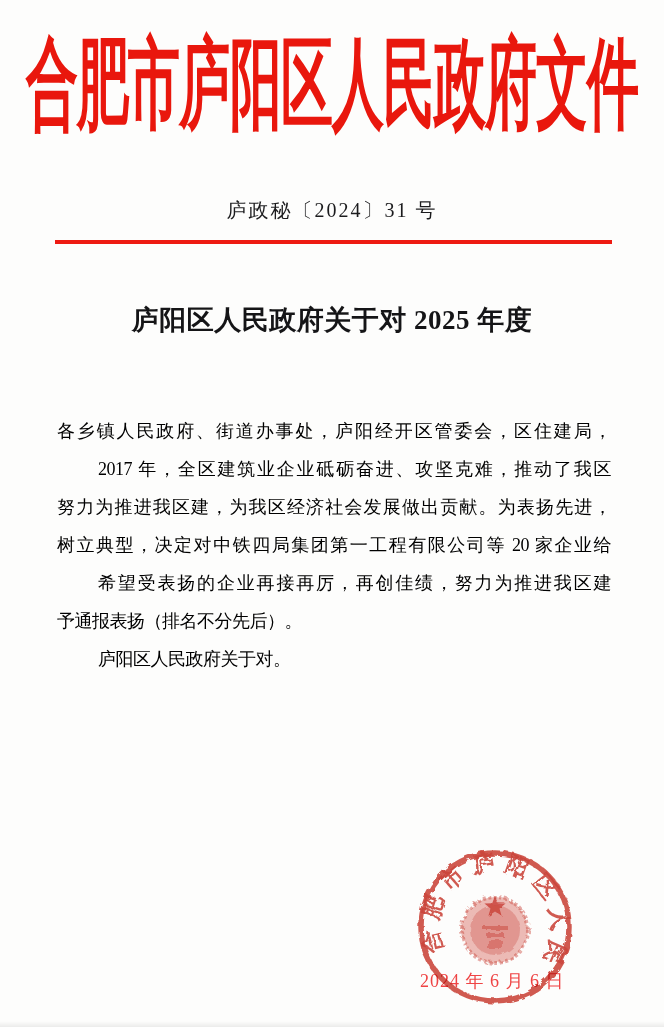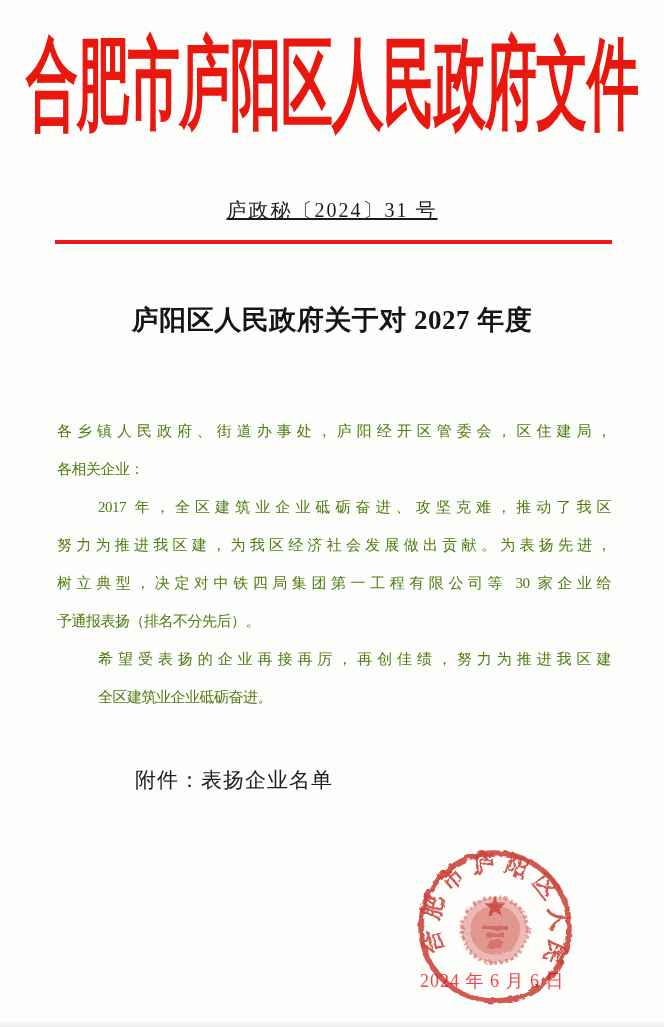--- a/index.html
+++ b/index.html
@@ -28,21 +28,20 @@
     white-space: nowrap;
   }
 
   .doc-number {
     position: absolute;
     top: 197px; left: 0; right: 0;
     text-align: center;
     font-size: 20px;
     letter-spacing: 2px;
     color: #1b1b1d;
-    text-decoration: underline;
   }
 
   .red-line {
     position: absolute;
     top: 240px; left: 55px;
     width: 557px; height: 4px;
     background: #ee1a12;
   }
 
   .doc-title {
@@ -53,24 +52,24 @@
     font-weight: bold;
     line-height: 40px;
     letter-spacing: 0.5px;
     color: #151517;
   }
 
   .body-text {
     position: absolute;
     top: 412px; left: 57px;
     width: 554px;
-    font-size: 15px;
+    font-size: 18px;
     line-height: 38px;
     letter-spacing: -0.5px;
-    color: #4d7c0f;
+    color: #000000;
   }
   .line { text-align: justify; text-justify: inter-character; }
   .line.fill { text-align-last: justify; }
   .line.ind  { padding-left: 41px; }
 
   .attachment {
     position: absolute;
     top: 766px; left: 57px;
     padding-left: 78px;
     font-size: 21px;
@@ -109,35 +108,33 @@
 
 <div class="page">
 
   <div class="header-title">合肥市庐阳区人民政府文件</div>
 
   <div class="doc-number">庐政秘〔2024〕31 号</div>
 
   <div class="red-line"></div>
 
   <div class="doc-title">
-    <div>庐阳区人民政府关于对 2027 年度</div>
+    <div>庐阳区人民政府关于对 2025 年度</div>
   </div>
 
   <div class="body-text">
     <div class="line fill">各乡镇人民政府、街道办事处，庐阳经开区管委会，区住建局，</div>
-    <div class="line">各相关企业：</div>
     <div class="line fill ind">2017 年，全区建筑业企业砥砺奋进、攻坚克难，推动了我区</div>
     <div class="line fill">努力为推进我区建，为我区经济社会发展做出贡献。为表扬先进，</div>
-    <div class="line fill">树立典型，决定对中铁四局集团第一工程有限公司等 30 家企业给</div>
+    <div class="line fill">树立典型，决定对中铁四局集团第一工程有限公司等 20 家企业给</div>
+    <div class="line fill ind">希望受表扬的企业再接再厉，再创佳绩，努力为推进我区建</div>
     <div class="line">予通报表扬（排名不分先后）。</div>
-    <div class="line fill ind">希望受表扬的企业再接再厉，再创佳绩，努力为推进我区建</div>
-    <div class="line ind">全区建筑业企业砥砺奋进。</div>
+    <div class="line ind">庐阳区人民政府关于对。</div>
   </div>
 
-  <div class="attachment">附件：表扬企业名单</div>
 
   <div class="date-line">2024 年 6 月 6 日</div>
 
   <svg class="seal" viewBox="0 0 174 174">
     <defs>
       <filter id="rough" x="-10%" y="-10%" width="120%" height="120%">
         <feTurbulence type="fractalNoise" baseFrequency="0.14" numOctaves="2" result="n"></feTurbulence>
         <feDisplacementMap in="SourceGraphic" in2="n" scale="5"></feDisplacementMap>
       </filter>
     </defs>

